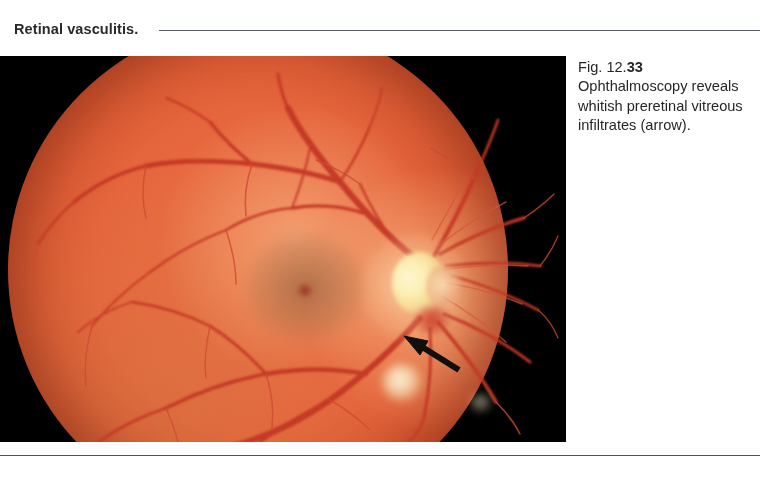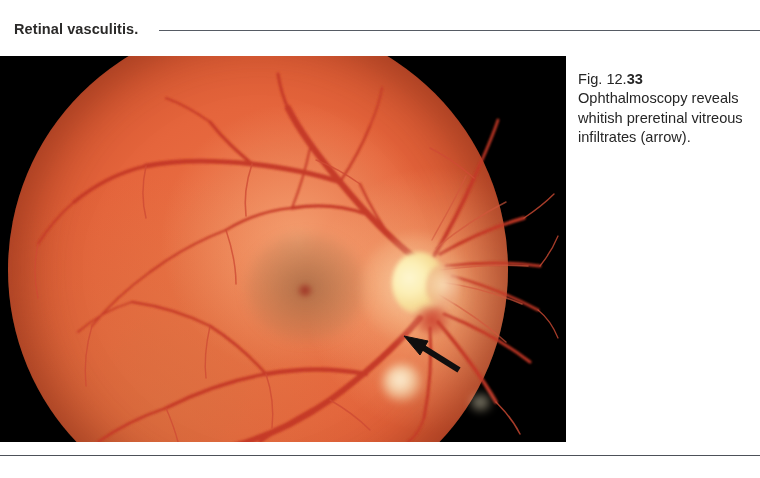--- a/index.html
+++ b/index.html
@@ -192,21 +192,21 @@
   .arrow-layer {
     position: absolute;
     inset: 0;
     pointer-events: none;
   }
 
   
   .caption {
     position: absolute;
     left: 578px;
-    top: 70px;
+    top: 58px;
     width: 176px;
     font-size: 14.6px;
     line-height: 19.4px;
     color: #262626;
     font-family: "Liberation Sans", "DejaVu Sans", sans-serif;
   }
   .caption .fig-label { font-weight: normal; }
   .caption .fig-number { font-weight: bold; }
 
   

